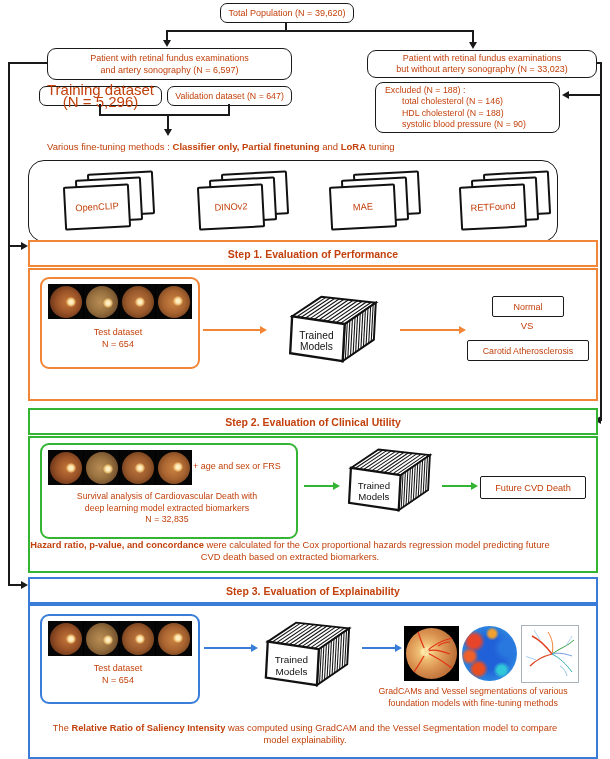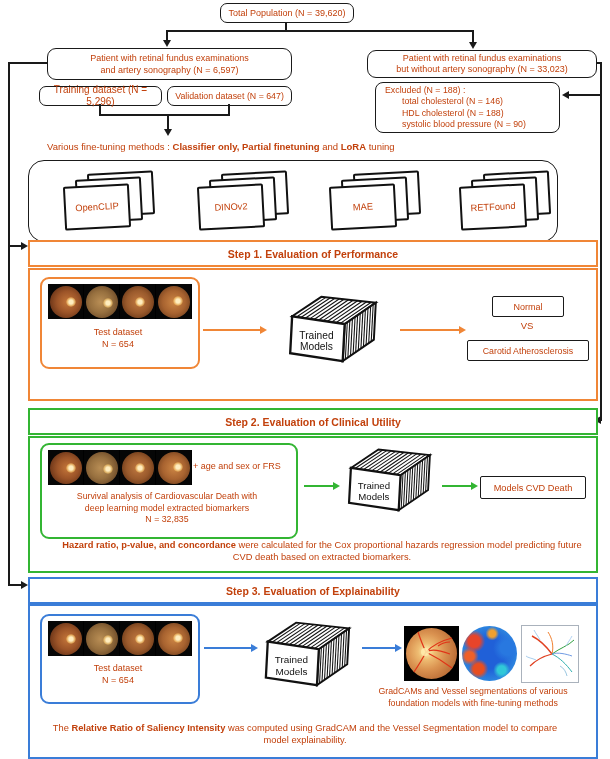--- a/index.html
+++ b/index.html
@@ -83,21 +83,21 @@
   <div class="box" style="left:47px;top:48px;width:243px;height:30px;border-radius:9px;">
     <span>Patient with retinal fundus examinations</span>
     <span>and artery sonography (N = 6,597)</span>
   </div>
 
   <div class="box" style="left:367px;top:50px;width:228px;height:26px;border-radius:9px;line-height:11.5px;">
     <span>Patient with retinal fundus examinations</span>
     <span>but without artery sonography (N = 33,023)</span>
   </div>
 
-  <div class="box" style="left:39px;top:86px;width:121px;height:18px;border-radius:7px;font-size:10px;">
+  <div class="box" style="left:39px;top:86px;width:121px;height:18px;border-radius:7px;font-size:15px;">
     <span>Training dataset (N = 5,296)</span>
   </div>
 
   <div class="box" style="left:167px;top:86px;width:123px;height:18px;border-radius:7px;font-size:8.8px;">
     <span>Validation dataset (N = 647)</span>
   </div>
 
   <div class="box" style="left:375px;top:82px;width:185px;height:51px;border-radius:8px;align-items:flex-start;
               font-size:8.8px;line-height:11.5px;padding-left:9px;box-sizing:border-box;text-align:left;">
     <span>Excluded (N = 188) :</span>
@@ -265,24 +265,24 @@
       <line x1="91.3" y1="13.8" x2="89.3" y2="51.8"></line>
     </g>
     <polygon points="8,26 62,34 60,72 6,64" fill="#fff" stroke="#111" stroke-width="2.4"></polygon>
     <text x="33" y="49" text-anchor="middle" font-size="10.5">Trained</text>
     <text x="33" y="61" text-anchor="middle" font-size="10.5">Models</text>
   </svg>
 
   <div class="harrow" style="left:442px;top:485px;width:30px;color:#33B533;"></div>
 
   <div class="box sq" style="left:480px;top:476px;width:104px;height:21px;border-width:1.5px;font-size:9.2px;">
-    <span>Models CVD Death</span>
-  </div>
-
-  <div class="cap" style="left:62px;top:539px;width:520px;">
+    <span>Future CVD Death</span>
+  </div>
+
+  <div class="cap" style="left:30px;top:539px;width:520px;">
     <b>Hazard ratio, p-value, and concordance</b><span> were calculated for the Cox proportional hazards regression model predicting future CVD death based on extracted biomarkers.</span>
   </div>
 
   <div class="stephead" style="left:28px;top:577px;width:566px;height:23px;border-color:#3A7DD8;">
     <span>Step 3. Evaluation of Explainability</span>
   </div>
   <div class="stepbody" style="left:28px;top:604px;width:566px;height:151px;border-color:#3A7DD8;"></div>
 
   <div class="innerbox" style="left:40px;top:614px;width:156px;height:86px;border-color:#3A7DD8;"></div>
   <div class="strip" style="left:48px;top:621px;">

